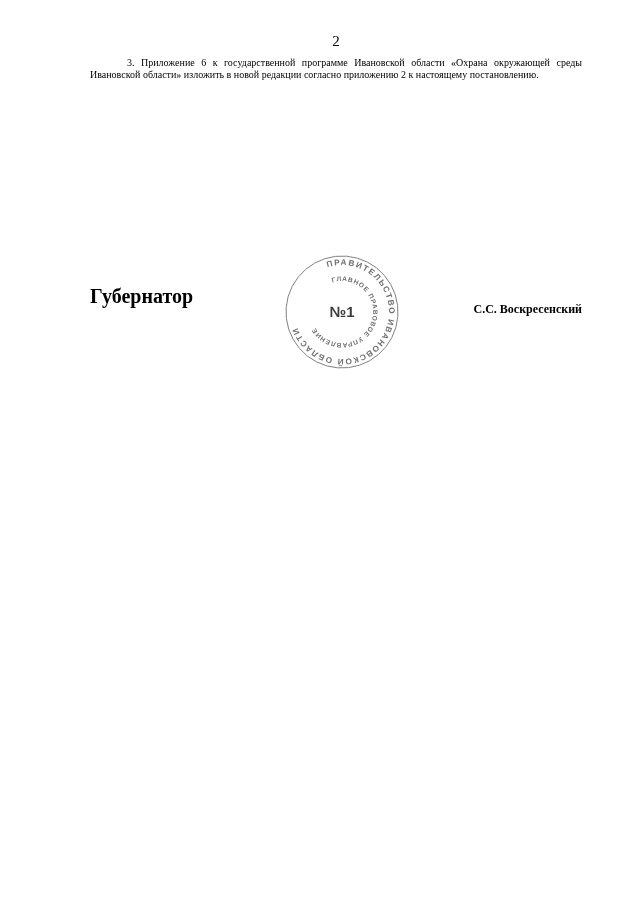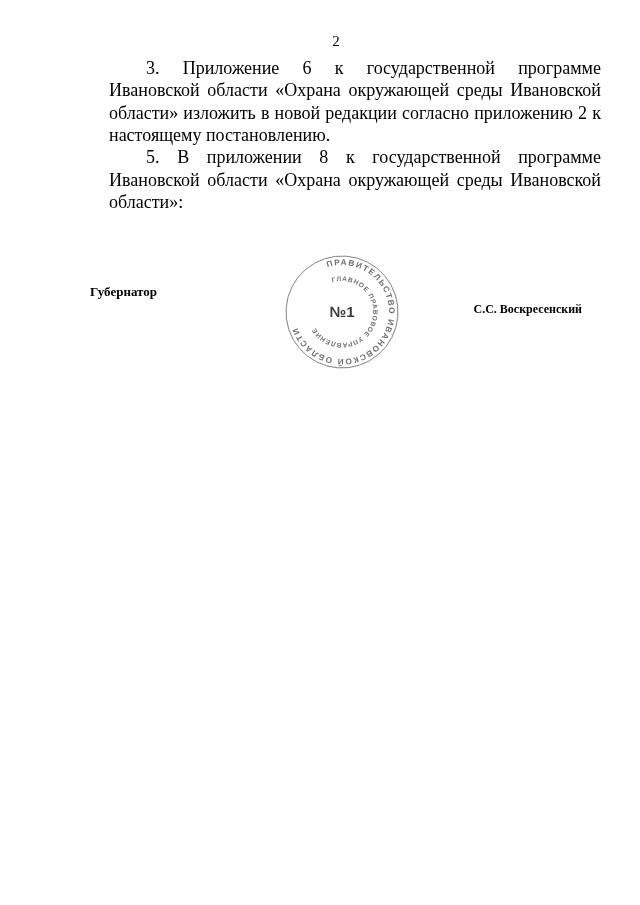--- a/index.html
+++ b/index.html
@@ -22,42 +22,41 @@
     left: 90px;
     width: 492px;
     text-align: center;
     font-size: 15px;
   }
   .content {
     position: absolute;
     top: 57px;
     left: 90px;
     width: 492px;
-    font-size: 18px;
+    font-size: 10px;
     line-height: 1.24;
-    margin-left: 19px;
   }
   .content p {
     margin: 0;
     text-align: justify;
     text-indent: 37px;
   }
   .signature-block {
     position: absolute;
     top: 284px;
     left: 90px;
     width: 492px;
     height: 120px;
   }
   .signatory-title {
     position: absolute;
     left: 0;
     top: 0;
     font-weight: bold;
-    font-size: 13px;
+    font-size: 20px;
     line-height: 1.22;
   }
   .signatory-name {
     position: absolute;
     right: 0;
     top: 18px;
     font-weight: bold;
     font-size: 12px;
     text-align: right;
     margin-left: 48px;
@@ -75,21 +74,20 @@
 </style>
 </head>
 <body>
 
 <div class="page">
 
   <div class="page-number">2</div>
 
   <div class="content">
     <p>3. Приложение 6 к государственной программе Ивановской области «Охрана окружающей среды Ивановской области» изложить в новой редакции согласно приложению 2 к настоящему постановлению.</p>
-    <p>5. В приложении 8 к государственной программе Ивановской области «Охрана окружающей среды Ивановской области»:</p>
   </div>
 
   <div class="signature-block">
 
     <div class="signatory-title">
       <div>Губернатор</div>
     </div>
 
     <div class="stamp">
       <svg width="120" height="120" viewBox="0 0 120 120">

